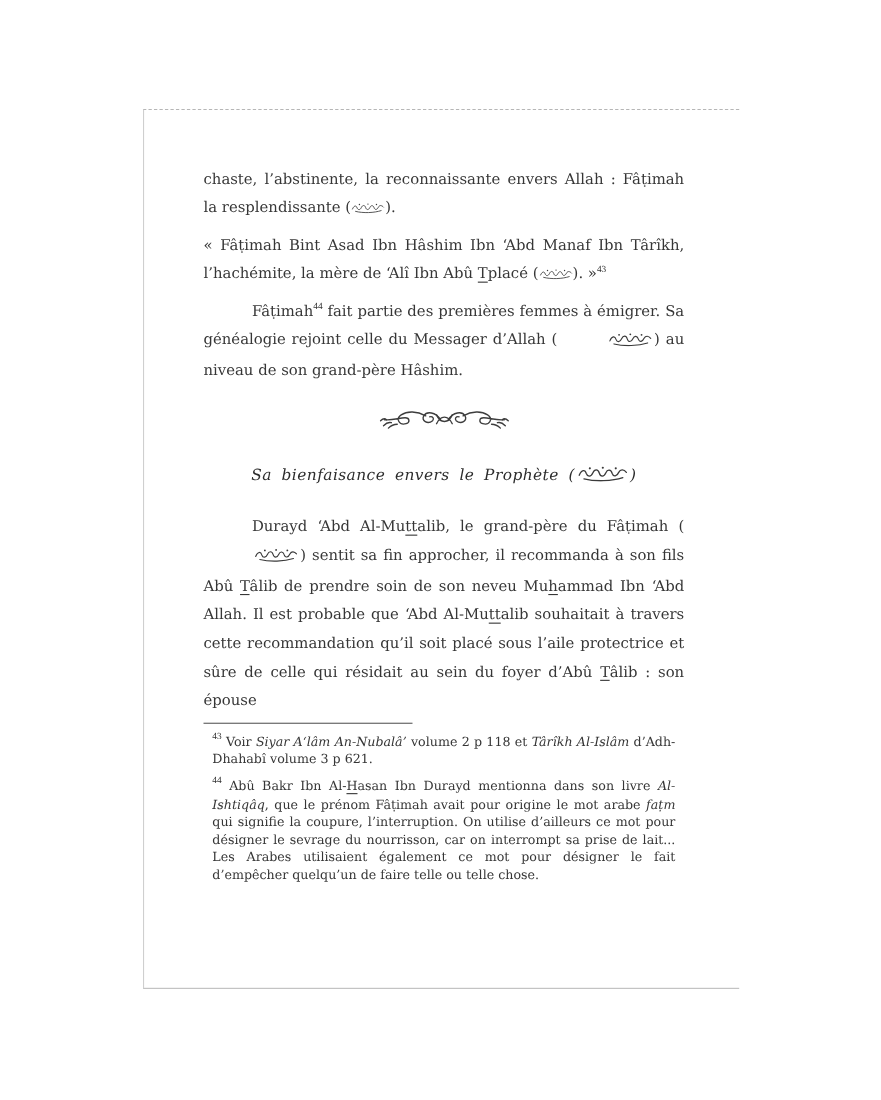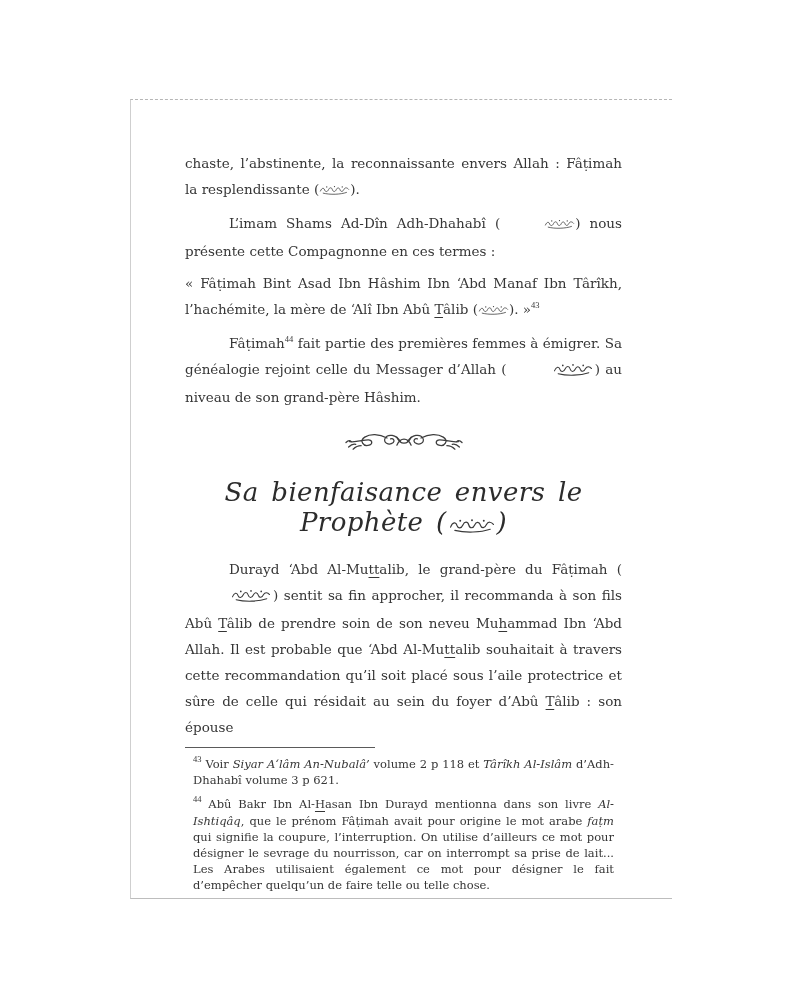--- a/index.html
+++ b/index.html
@@ -50,21 +50,21 @@
   .honorific-saw svg { width:44px; height:13px; }
   .ornament {
     text-align:center;
     margin:20px 0 4px 0;
     color:#3d3d3d;
   }
   .ornament svg { width:118px; height:25px; }
   .heading {
     text-align:center;
     font-style:italic;
-    font-size:26px;
+    font-size:14px;
     line-height:30px;
     letter-spacing:0.4px;
     word-spacing:4px;
     color:#2c2c2c;
     margin:18px 0 17px 0;
   }
   .heading .honorific { vertical-align:-2px; }
   .heading .honorific-saw svg { width:50px; height:15px; }
   .fn-rule {
     width:190px;
@@ -90,34 +90,21 @@
       <path d="M2,8.5 C4,3.5 7,3.5 8,7 C9,10 12,10 13.5,6.5 C15,3 18,3 19,6.5 C20,10 23,10 24.5,6.5 C26,3 29,3.5 30,7 C31,10 34,9.5 35.5,6 C37,3 40,3.5 42,6"></path>
       <path d="M6,11.5 C16,14 30,13.5 39,10.5"></path>
     </g>
     <g fill="currentColor" stroke="none">
       <circle cx="11" cy="2.6" r="0.9"></circle>
       <circle cx="22" cy="2.1" r="0.9"></circle>
       <circle cx="33" cy="2.6" r="0.9"></circle>
     </g>
   </svg>
 </span><span>).</span></p>
-      <p class="para indent"><span>L’imam Shams Ad-Dîn Adh-Dhahabî (</span><span class="honorific honorific-rahimahullah" title="رحمه الله">
-  <svg viewBox="0 0 44 14" xmlns="http://www.w3.org/2000/svg" aria-hidden="true">
-    <g fill="none" stroke="currentColor" stroke-width="1.1" stroke-linecap="round">
-      <path d="M2,8.5 C4,3.5 7,3.5 8,7 C9,10 12,10 13.5,6.5 C15,3 18,3 19,6.5 C20,10 23,10 24.5,6.5 C26,3 29,3.5 30,7 C31,10 34,9.5 35.5,6 C37,3 40,3.5 42,6"></path>
-      <path d="M6,11.5 C16,14 30,13.5 39,10.5"></path>
-    </g>
-    <g fill="currentColor" stroke="none">
-      <circle cx="11" cy="2.6" r="0.9"></circle>
-      <circle cx="22" cy="2.1" r="0.9"></circle>
-      <circle cx="33" cy="2.6" r="0.9"></circle>
-    </g>
-  </svg>
-</span><span>) nous présente cette Compagnonne en ces termes :</span></p>
-      <p class="para"><span>« Fâṭimah Bint Asad Ibn Hâshim Ibn ‘Abd Manaf Ibn Târîkh, l’hachémite, la mère de ‘Alî Ibn Abû </span><span class="u">T</span><span>âlib (</span><span class="honorific honorific-radiallahu-anha" title="رضي الله عنها">
+      <p class="para"><span>« Fâṭimah Bint Asad Ibn Hâshim Ibn ‘Abd Manaf Ibn Târîkh, l’hachémite, la mère de ‘Alî Ibn Abû </span><span class="u">T</span><span>placé (</span><span class="honorific honorific-radiallahu-anha" title="رضي الله عنها">
   <svg viewBox="0 0 44 14" xmlns="http://www.w3.org/2000/svg" aria-hidden="true">
     <g fill="none" stroke="currentColor" stroke-width="1.1" stroke-linecap="round">
       <path d="M2,8.5 C4,3.5 7,3.5 8,7 C9,10 12,10 13.5,6.5 C15,3 18,3 19,6.5 C20,10 23,10 24.5,6.5 C26,3 29,3.5 30,7 C31,10 34,9.5 35.5,6 C37,3 40,3.5 42,6"></path>
       <path d="M6,11.5 C16,14 30,13.5 39,10.5"></path>
     </g>
     <g fill="currentColor" stroke="none">
       <circle cx="11" cy="2.6" r="0.9"></circle>
       <circle cx="22" cy="2.1" r="0.9"></circle>
       <circle cx="33" cy="2.6" r="0.9"></circle>
     </g>

